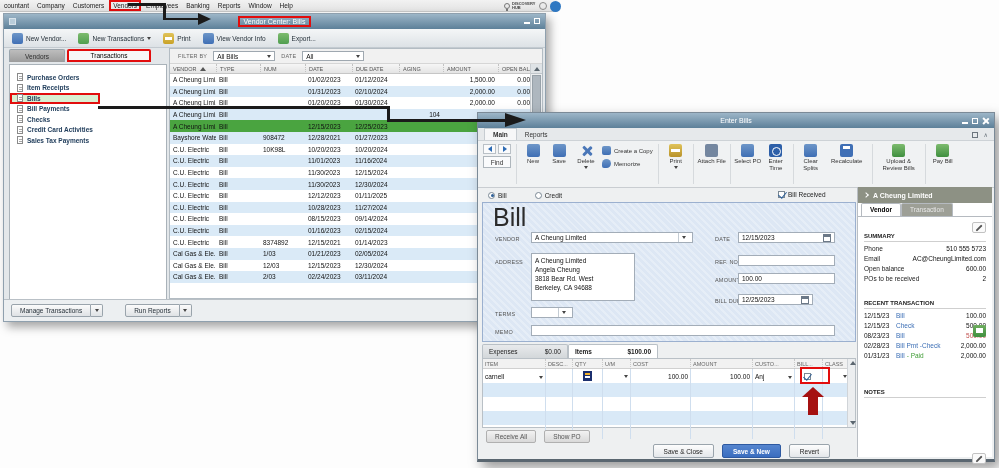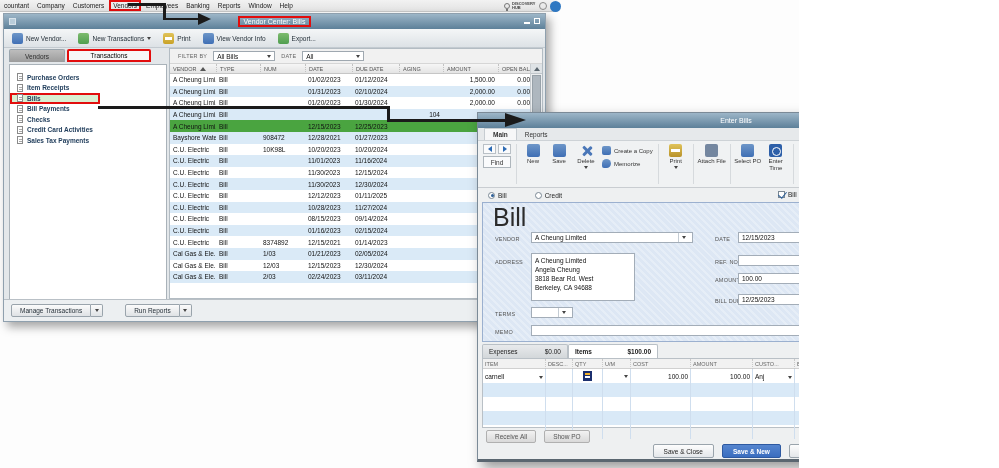--- a/index.html
+++ b/index.html
@@ -1,17 +1,17 @@
 <!DOCTYPE html>
 <html><head>
 <meta charset="utf-8">
 <style>
   html,body{margin:0;padding:0;background:#fff;}
   *{box-sizing:border-box;font-family:"Liberation Sans",sans-serif;}
-  .canvas{position:relative;width:799px;height:468px;background:#fdfdfd;overflow:hidden;}
+  .canvas{position:relative;width:999px;height:468px;background:#fdfdfd;overflow:hidden;}
 
   
   .menubar{position:absolute;left:0;top:0;width:557px;height:12px;background:linear-gradient(#f2f2f2,#e3e3e3);border-bottom:1px solid #c9c9c9;display:flex;align-items:center;font-size:6.5px;color:#222;z-index:1;}
   .mi{padding:0 4px;white-space:nowrap;}
   .mi-hl{border:2px solid #e20d0d;padding:0 2px;margin:0 1px;}
   .mb-right{position:absolute;right:2px;top:0;height:12px;display:flex;align-items:center;gap:3px;}
   .hub{display:flex;align-items:center;gap:2px;}
   .bulb{width:6px;height:6px;border:1px solid #777;border-radius:50%;position:relative;}
   .bulb:after{content:"";position:absolute;left:1px;bottom:-3px;width:2px;height:2px;background:#777;}
   .hub-label{font-size:4px;line-height:1.05;color:#444;width:24px;font-weight:bold;}

